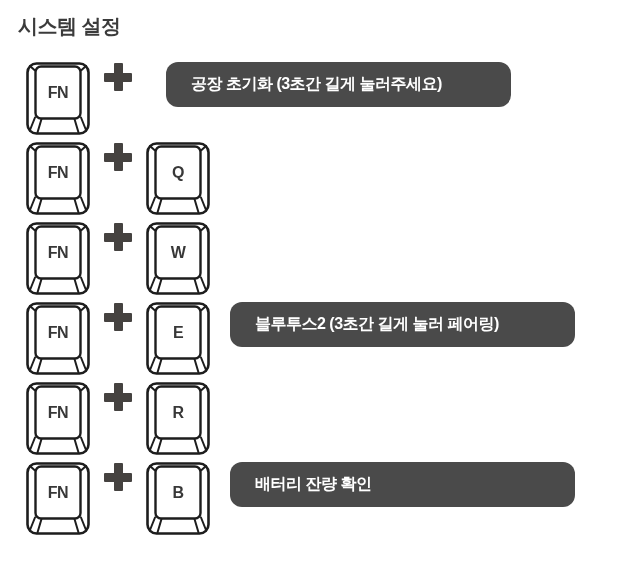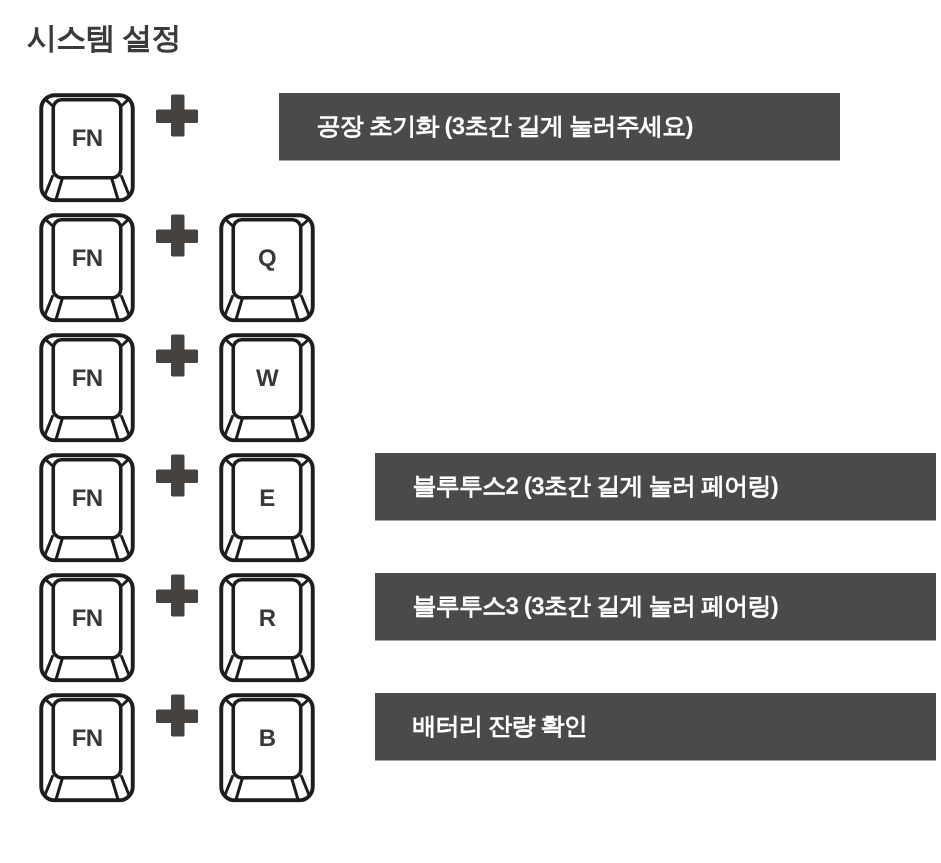--- a/index.html
+++ b/index.html
@@ -86,25 +86,25 @@
     content: "";
     position: absolute;
     top: 10.5px;
     left: 1px;
     width: 28px;
     height: 9px;
     background: #454240;
     border-radius: 1px;
   }
   .pill {
-    margin-left: 40px;
-    width: 374px;
+    margin-left: 20px;
+    width: 345px;
     height: 45px;
     background: #4a4a4a;
-    border-radius: 0;
+    border-radius: 12px;
     display: flex;
     align-items: center;
     box-sizing: border-box;
     padding-left: 25px;
     flex: 0 0 auto;
   }
   .pill span {
     color: #ffffff;
     font-size: 16px;
     font-weight: bold;
@@ -210,23 +210,20 @@
           </svg>
         <span class="key-label">FN</span>
       </div>
       <div class="plus"></div>
       <div class="key">
         <svg>
             <use href="#keycap"></use>
           </svg>
         <span class="key-label">R</span>
       </div>
-      <div class="pill">
-        <span>블루투스3 (3초간 길게 눌러 페어링)</span>
-      </div>
     </div>
 
     <div class="row">
       <div class="key">
         <svg>
             <use href="#keycap"></use>
           </svg>
         <span class="key-label">FN</span>
       </div>
       <div class="plus"></div>

